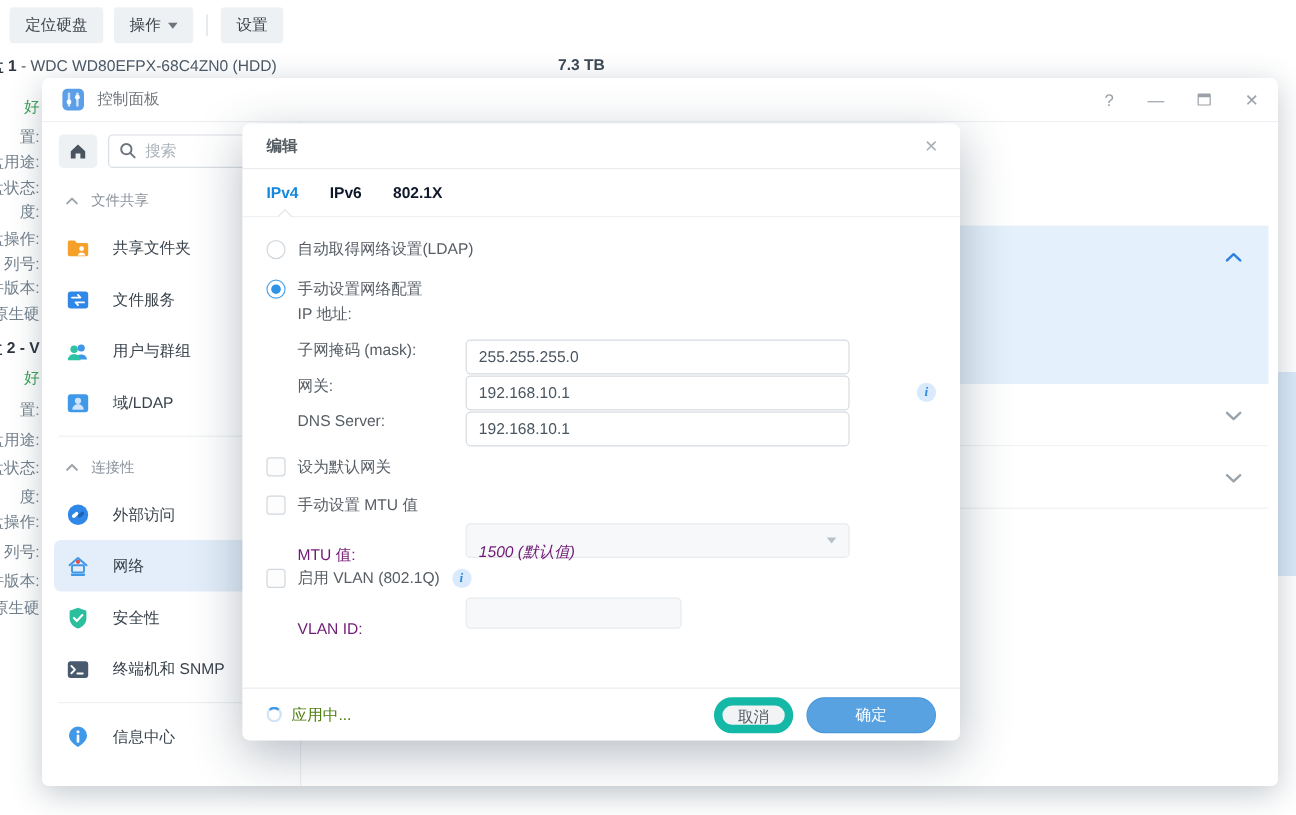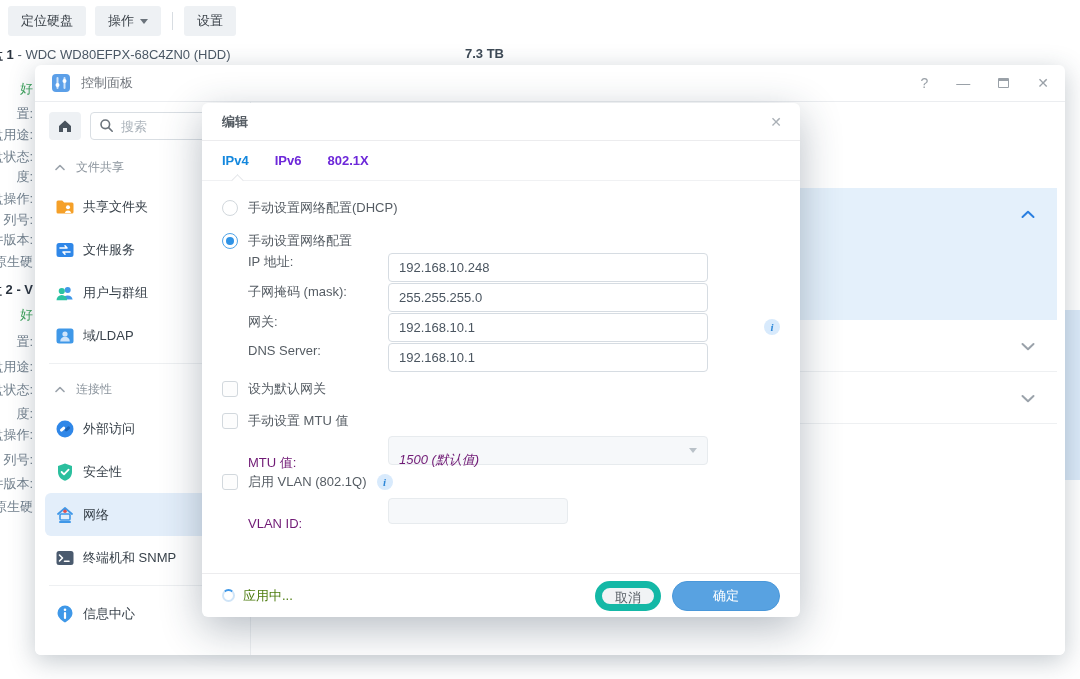--- a/index.html
+++ b/index.html
@@ -41,47 +41,47 @@
   .win-controls { margin-left:auto; display:flex; align-items:center; gap:28px; color:#9aa1a8; font-size:14px; }
   .win-controls span { cursor:default; line-height:1; }
   .maxbox { display:inline-block; width:11px; height:10px; border:1.5px solid #9aa1a8; border-top-width:3px; border-radius:1px; }
 
   .sidebar { position:absolute; left:0; top:37px; bottom:0; width:216px; border-right:1px solid #eef0f2; background:#fff; }
   .search-row { display:flex; align-items:center; gap:9px; padding:10px 0 8px 14px; }
   .home-btn { width:32px; height:28px; background:#eef1f4; border:none; border-radius:4px; display:flex; align-items:center; justify-content:center; }
   .search-wrap { position:relative; }
   .search-wrap input {
     width:156px; height:28px; border:1px solid #d9dee3; border-radius:4px;
-    padding:0 8px 0 30px; font-size:13px; color:#444; font-family:Liberation Sans, sans-serif; outline:none;
+    padding:0 8px 0 30px; font-size:13px; color:#444; font-family:Liberation Mono, monospace; outline:none;
   }
   .search-wrap input::placeholder { color:#aab2ba; }
   .search-wrap .s-icon { position:absolute; left:9px; top:6px; }
 
   .sb-header { display:flex; align-items:center; gap:11px; padding:11px 0 9px 20px; color:#8b949d; font-size:12px; }
-  .sb-item { display:flex; align-items:center; gap:8px; height:43px; margin:0 10px; padding-left:10px; border-radius:6px; font-size:13px; color:#39424b; cursor:default; }
+  .sb-item { display:flex; align-items:center; gap:19px; height:43px; margin:0 10px; padding-left:10px; border-radius:6px; font-size:13px; color:#39424b; cursor:default; }
   .sb-item.selected { background:#e3eefa; }
   .sb-divider { height:1px; background:#eef0f2; margin:6px 14px; }
   .icon20 { width:20px; height:20px; flex:0 0 20px; }
 
   .cp-main { position:absolute; left:217px; top:37px; right:0; bottom:0; background:#fff; }
   .expanded-panel { position:absolute; left:0; right:8px; top:86px; height:132px; background:#e4f0fb; }
   .collapse-row { position:absolute; left:0; right:8px; height:52px; border-bottom:1px solid #eef0f2; background:#fff; }
   .row-1 { top:218px; } .row-2 { top:270px; }
   .chev { position:absolute; right:22px; }
 
   
   .dialog {
     position:absolute; left:202px; top:103px; width:598px; height:514px;
     background:#fff; border-radius:6px; box-shadow:0 12px 42px rgba(30,50,70,.32); z-index:3;
   }
   .dlg-header { height:38px; display:flex; align-items:center; padding:0 18px 0 20px; border-bottom:1px solid #ececee; }
   .dlg-title { font-size:13px; font-weight:bold; color:#565d64; }
   .dlg-close { margin-left:auto; color:#aab0b6; font-size:14px; cursor:default; }
   .dlg-tabs { position:relative; height:40px; display:flex; align-items:center; gap:26px; padding-left:20px; border-bottom:1px solid #f0f1f3; }
-  .tab { font-size:13px; font-weight:bold; color:#6d28d9; cursor:default; }
+  .tab { font-size:13px; font-weight:bold; color:#0f172a; cursor:default; }
   .tab.active { color:#1387dd; }
   .tab-caret { position:absolute; left:31px; bottom:-5px; width:9px; height:9px; background:#fff; border-left:1px solid #e4e6e9; border-top:1px solid #e4e6e9; transform:rotate(45deg); }
 
   .dlg-body { position:absolute; left:0; top:0; right:0; bottom:0; }
   .radio-row { position:absolute; left:20px; display:flex; align-items:center; gap:10px; font-size:13px; color:#565d64; }
   .radio { width:16px; height:16px; border:1px solid #d2d8dd; border-radius:50%; background:#fff; position:relative; }
   .radio.on { border-color:#50a4e8; }
   .radio.on::after { content:""; position:absolute; left:3px; top:3px; width:8px; height:8px; border-radius:50%; background:#2f93e6; }
 
   .form-row { position:absolute; left:46px; display:flex; }
@@ -246,35 +246,35 @@
         <span>连接性</span>
       </div>
       <div class="sb-item">
         <svg class="icon20" viewBox="0 0 20 20">
           <circle cx="10" cy="10" r="8.5" fill="#2f87e8"></circle>
           <rect x="4.6" y="8.6" width="6" height="3" rx="1.5" transform="rotate(-40 7.6 10.1)" fill="#fff"></rect>
           <rect x="9.4" y="8.4" width="6" height="3" rx="1.5" transform="rotate(-40 12.4 9.9)" fill="#1b62b5"></rect>
         </svg>
         <span>外部访问</span>
       </div>
-      <div class="sb-item">
-        <svg class="icon20" viewBox="0 0 20 20">
-          <path d="M10 1.5 L17 4 V10 C17 14.5 13.8 17.6 10 18.8 C6.2 17.6 3 14.5 3 10 V4 Z" fill="#2bbf9e"></path>
-          <path d="M6.6 10 L9 12.4 L13.6 7.6" fill="none" stroke="#fff" stroke-width="1.8" stroke-linecap="round" stroke-linejoin="round"></path>
-        </svg>
-        <span>安全性</span>
-      </div>
       <div class="sb-item selected">
         <svg class="icon20" viewBox="0 0 20 20">
           <path d="M3 9 L10 3 L17 9" fill="none" stroke="#3f97e8" stroke-width="1.8" stroke-linecap="round" stroke-linejoin="round"></path>
           <rect x="5" y="9" width="10" height="6" rx="1" fill="none" stroke="#3f97e8" stroke-width="1.6"></rect>
           <circle cx="10" cy="6.2" r="1.8" fill="#e0504f"></circle>
           <rect x="4" y="16" width="12" height="2" rx="1" fill="#3f97e8"></rect>
         </svg>
         <span>网络</span>
+      </div>
+      <div class="sb-item">
+        <svg class="icon20" viewBox="0 0 20 20">
+          <path d="M10 1.5 L17 4 V10 C17 14.5 13.8 17.6 10 18.8 C6.2 17.6 3 14.5 3 10 V4 Z" fill="#2bbf9e"></path>
+          <path d="M6.6 10 L9 12.4 L13.6 7.6" fill="none" stroke="#fff" stroke-width="1.8" stroke-linecap="round" stroke-linejoin="round"></path>
+        </svg>
+        <span>安全性</span>
       </div>
       <div class="sb-item">
         <svg class="icon20" viewBox="0 0 20 20">
           <rect x="1.5" y="3" width="17" height="14" rx="2.5" fill="#4a5a6e"></rect>
           <path d="M4.5 7 L7.5 10 L4.5 13" fill="none" stroke="#fff" stroke-width="1.6" stroke-linecap="round" stroke-linejoin="round"></path>
           <line x1="9.5" y1="13.2" x2="14" y2="13.2" stroke="#fff" stroke-width="1.6" stroke-linecap="round"></line>
         </svg>
         <span>终端机和 SNMP</span>
       </div>
 
@@ -318,30 +318,29 @@
     <div class="dlg-tabs">
       <span class="tab active">IPv4</span>
       <span class="tab">IPv6</span>
       <span class="tab">802.1X</span>
       <span class="tab-caret"></span>
     </div>
 
     <div class="dlg-body">
       <div class="radio-row" style="top:96px">
         <span class="radio"></span>
-        <span>手动设置网络配置(DHCP)</span>
+        <span>自动取得网络设置(LDAP)</span>
       </div>
       <div class="radio-row" style="top:129px">
         <span class="radio on"></span>
         <span>手动设置网络配置</span>
       </div>
 
       <div class="form-row" style="top:150px">
         <span class="f-label">IP 地址:</span>
-        <input class="f-input" type="text" value="192.168.10.248" style="">
       </div>
       <div class="form-row" style="top:180px">
         <span class="f-label">子网掩码 (mask):</span>
         <input class="f-input" type="text" value="255.255.255.0" style="">
       </div>
       <div class="form-row" style="top:210px">
         <span class="f-label">网关:</span>
         <input class="f-input" type="text" value="192.168.10.1" style="">
         <span class="info-icon gw-info">i</span>
       </div>

